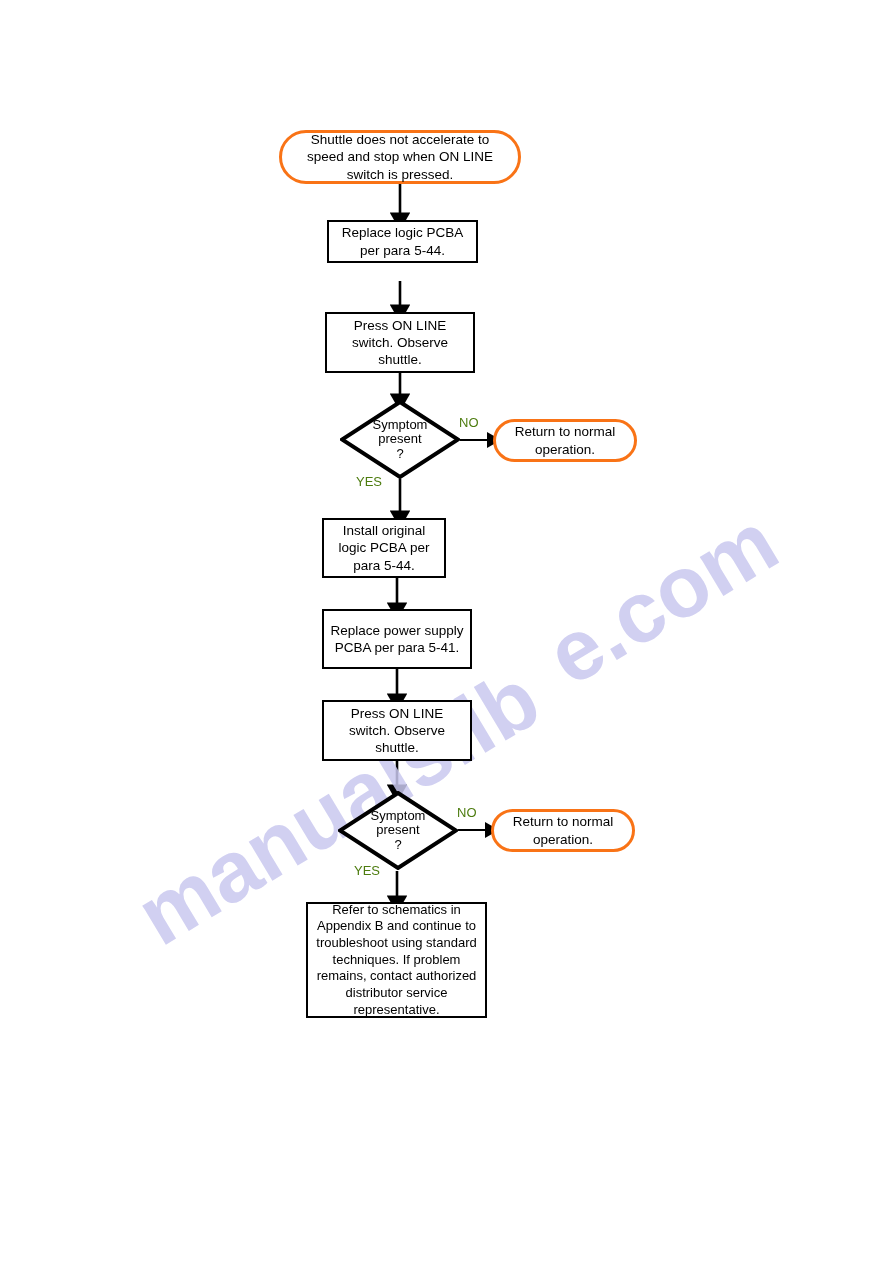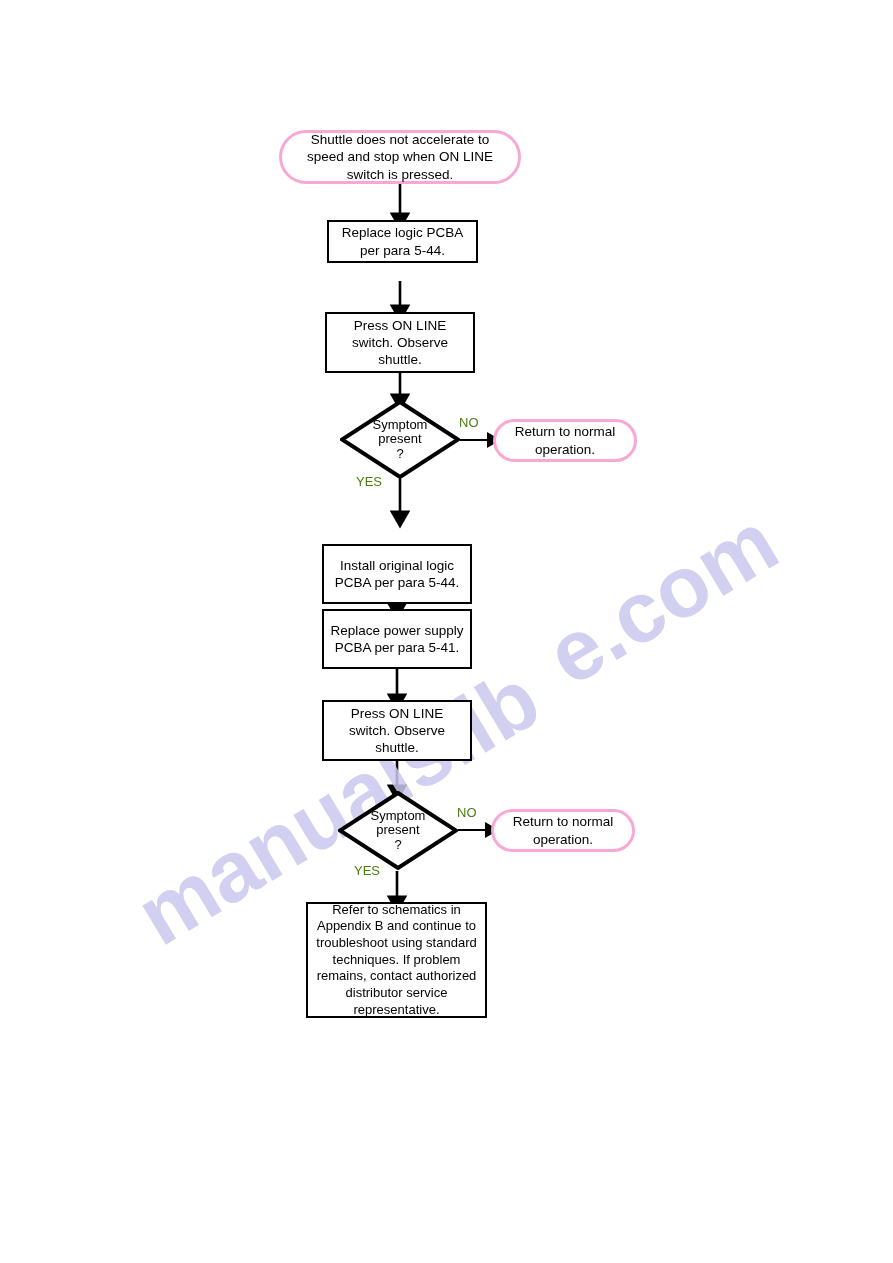--- a/index.html
+++ b/index.html
@@ -77,21 +77,21 @@
   }
 
   .node-process {
     border: 2.5px solid #000;
     background: #fff;
     font-size: 13.5px;
     padding: 2px 6px;
   }
 
   .node-terminator {
-    border: 3px solid #f9a8d4;
+    border: 3px solid #f97316;
     background: #fff;
     font-size: 13.5px;
     padding: 14px 14px;
   }
 
   .node-decision {
     background: transparent;
     font-size: 13px;
     line-height: 1.12;
   }
@@ -175,21 +175,21 @@
       <span>Symptom</span><br>
       <span>present</span><br>
       <span>?</span>
     </span>
   </div>
 
   <div class="node node-terminator" style="left:493px; top:419px; width:144px; height:43px; border-radius:22px;">
     <span>Return to normal operation.</span>
   </div>
 
-  <div class="node node-process" style="left:322px; top:544px; width:150px; height:60px;align-items:center;">
+  <div class="node node-process" style="left:322px; top:518px; width:124px; height:60px;align-items:center;">
     <span>Install original logic PCBA per para 5-44.</span>
   </div>
 
   <div class="node node-process" style="left:322px; top:609px; width:150px; height:60px;">
     <span>Replace power supply PCBA per para 5-41.</span>
   </div>
 
   <div class="node node-process" style="left:322px; top:700px; width:150px; height:61px;">
     <span>Press ON LINE switch. Observe shuttle.</span>
   </div>

